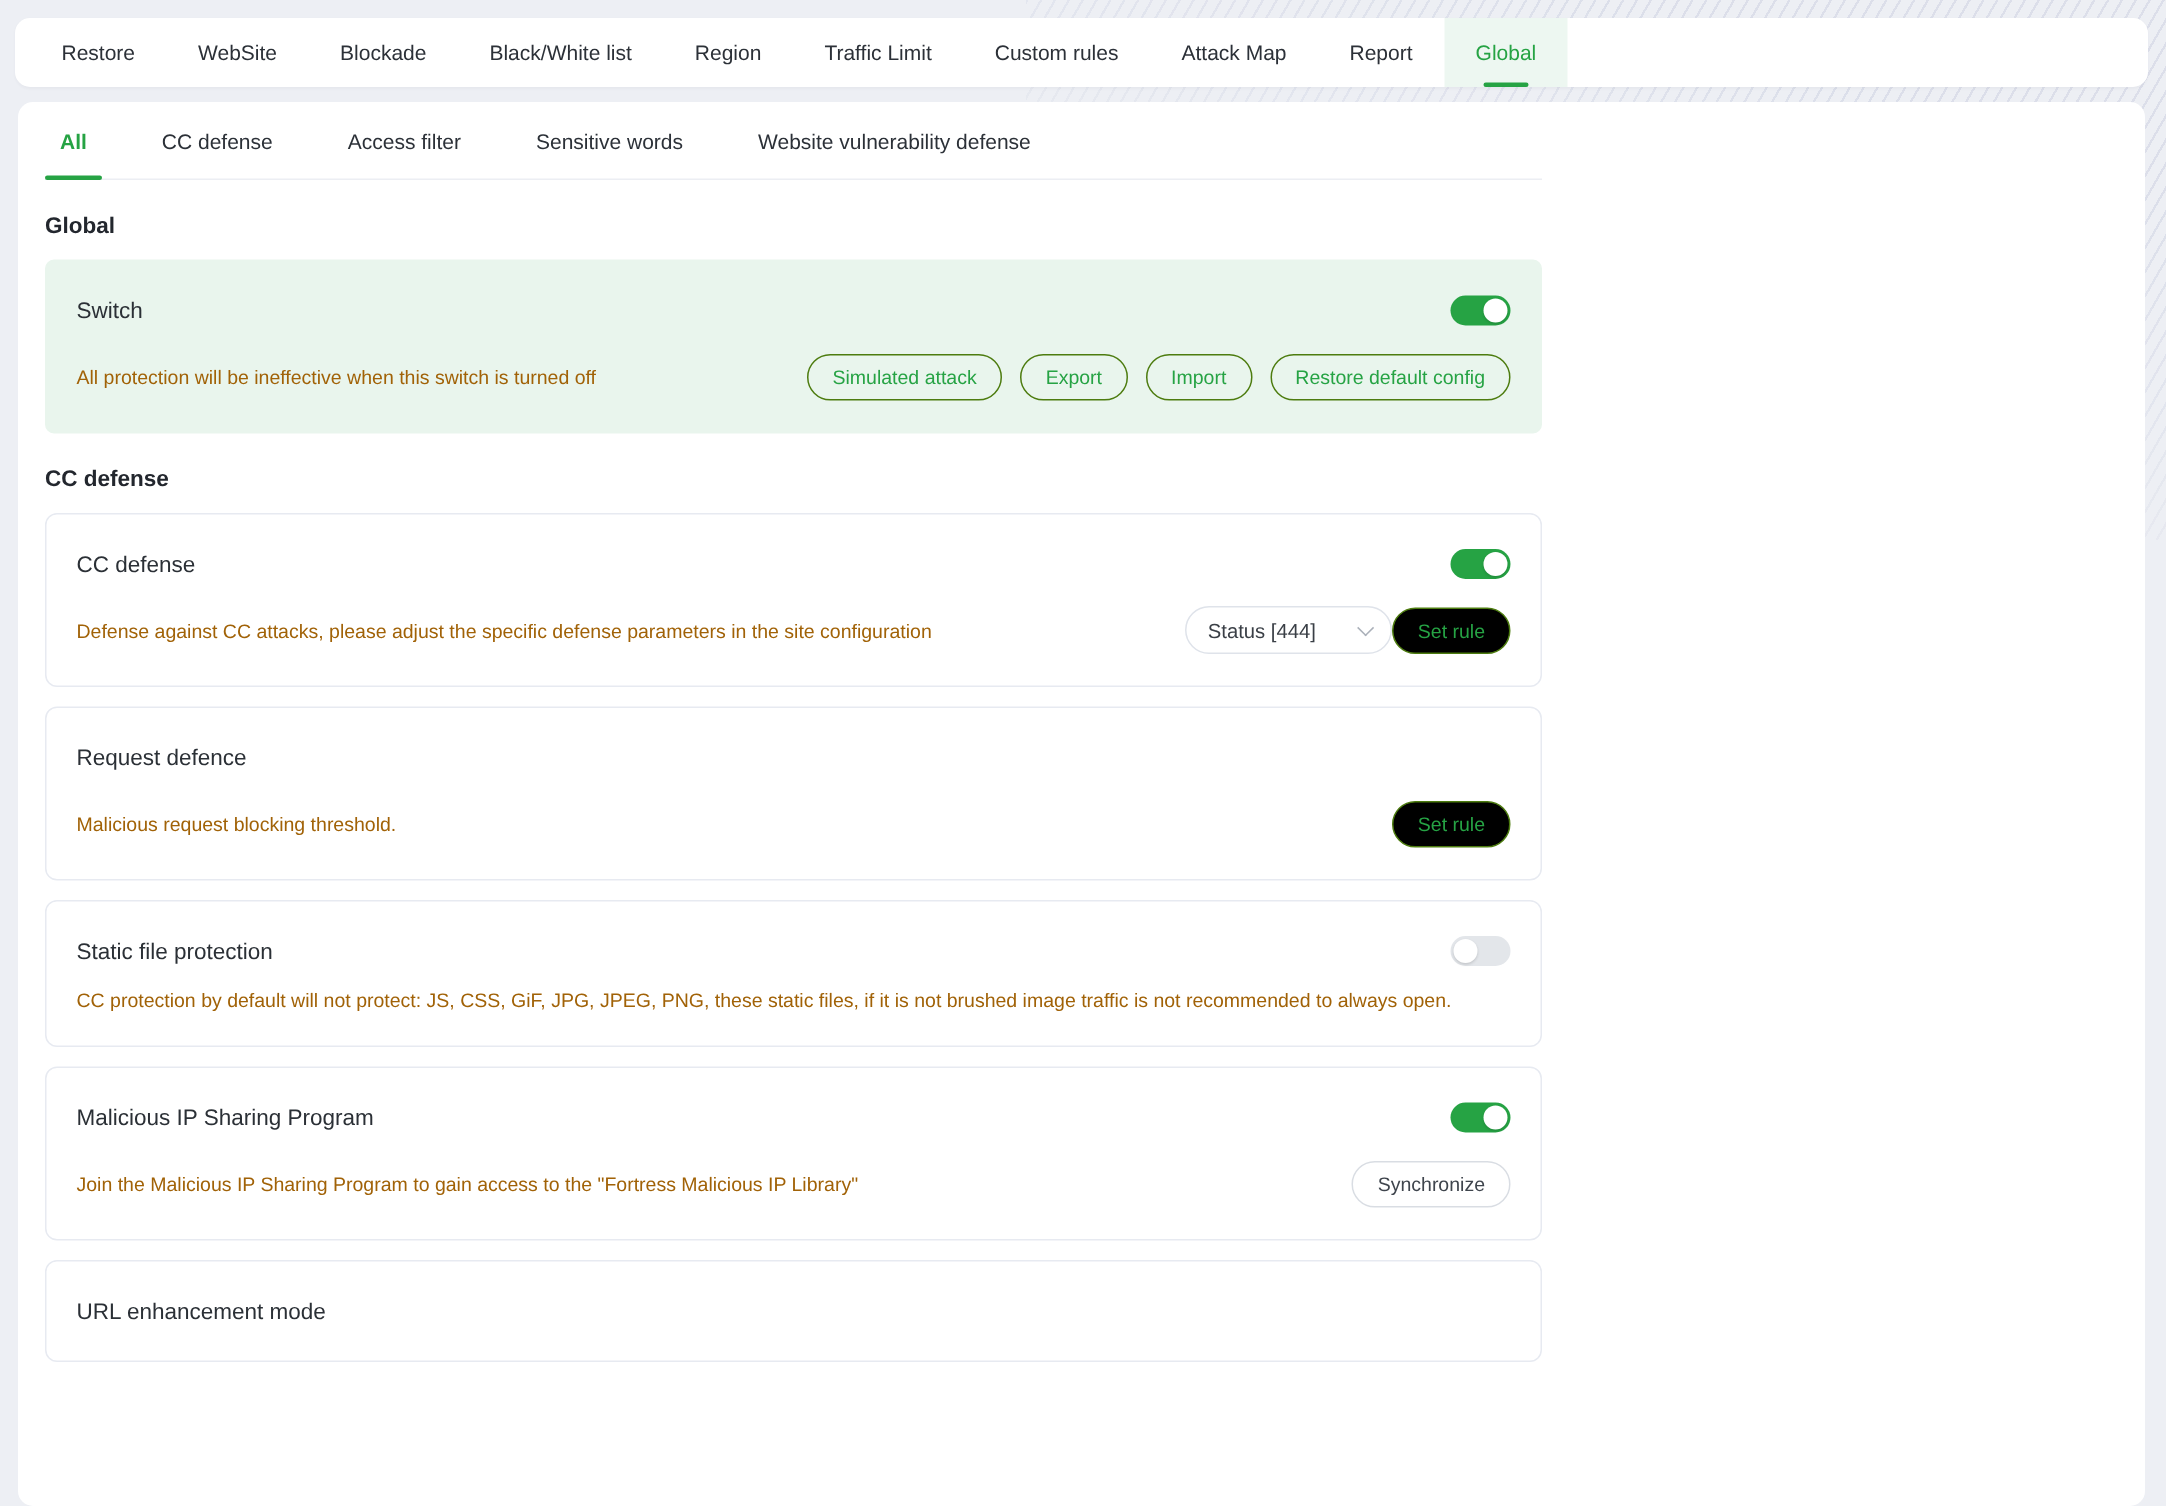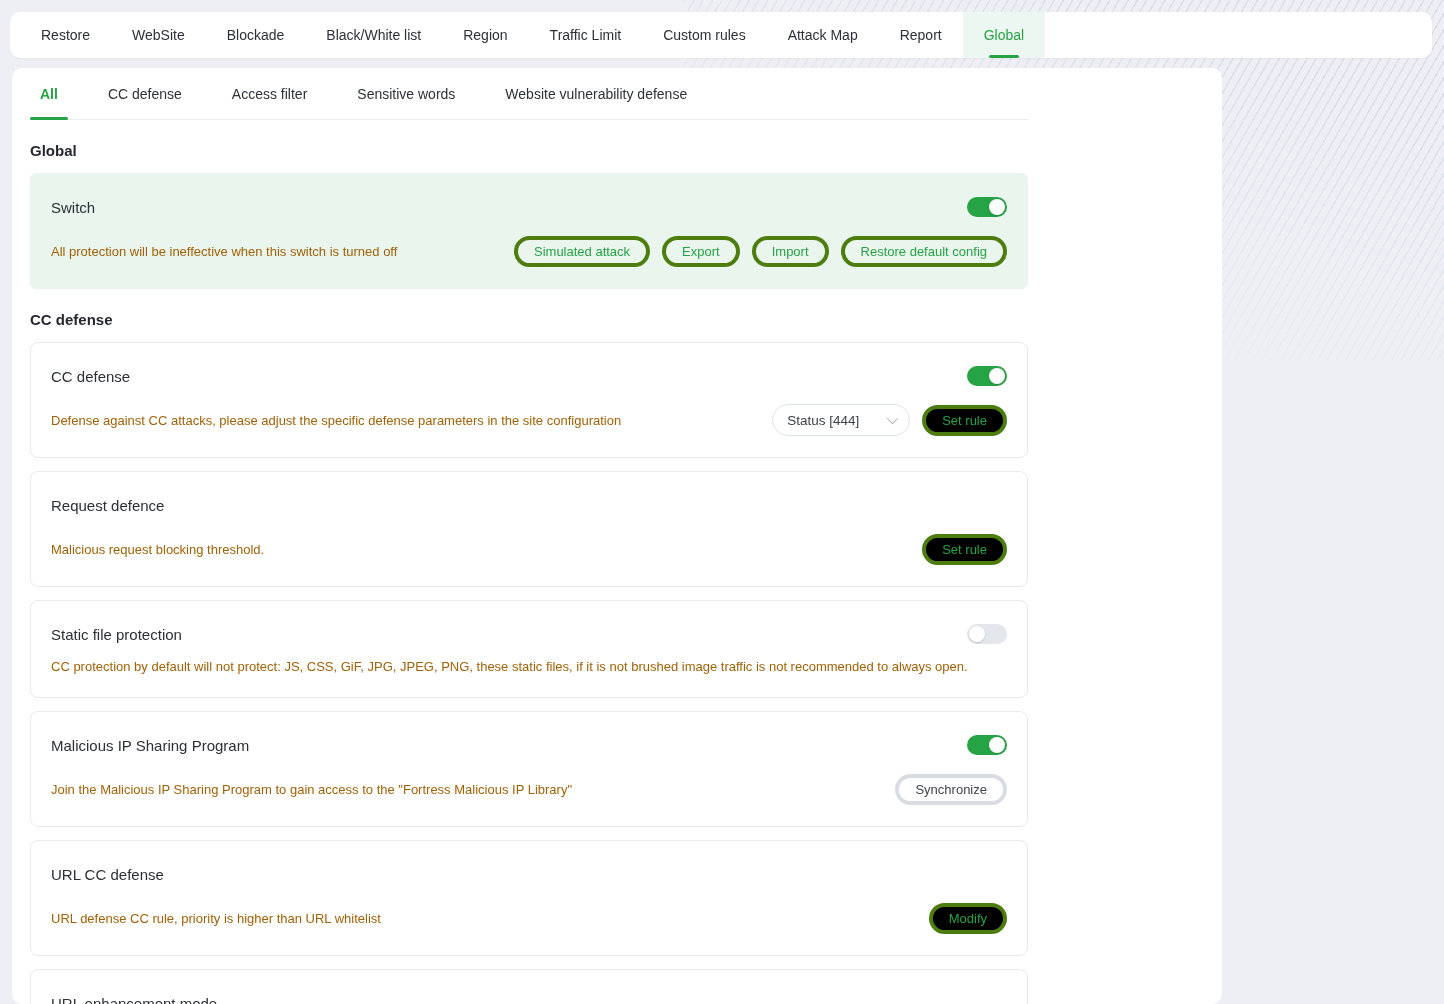--- a/index.html
+++ b/index.html
@@ -36,21 +36,21 @@
   .nav-tab.active {
     color:#26a344; background:#edf7f1;
   }
   .nav-tab.active::after {
     content:""; position:absolute; left:50%; transform:translateX(-50%);
     bottom:0; width:30px; height:3px; border-radius:2px; background:#26a344;
   }
 
   
   .panel {
-    position:absolute; left:12px; top:68px; width:1210px; height:936px;
+    position:absolute; left:12px; top:68px; width:1418px; height:936px;
     background:#ffffff; border-radius:10px; overflow:hidden; z-index:1;
   }
   .content { margin-left:18px; width:998px; }
 
   
   .subtabs {
     display:flex; align-items:center; height:52px;
     border-bottom:1px solid #eceef3;
   }
   .subtab {
@@ -74,28 +74,28 @@
     border:1px solid #e7eaf1; border-radius:8px; background:#fff;
     padding:21px 20px; margin-bottom:13px;
   }
   .card.green { background:#e9f5ed; border-color:#e9f5ed; border-radius:6px; }
   .card-row1 { display:flex; align-items:center; justify-content:space-between; height:24px; }
   .card-row2 { display:flex; align-items:center; justify-content:space-between; margin-top:16px; min-height:32px; }
   .card.slim .card-row2 { margin-top:10px; min-height:20px; }
   .card-title { font-size:15px; color:#2b3036; }
   .card-desc { font-size:13px; color:#a16207; }
 
-  .controls { display:flex; align-items:center; gap:12px; }
+  .controls { display:flex; align-items:center; }
 
   
   .btn {
     display:inline-flex; align-items:center; justify-content:center;
     height:31px; padding:0 16px; border-radius:16px;
     font-size:13px; cursor:pointer; background:transparent;
-    border:4px solid #4d7c0f; color:#26a344; white-space:nowrap;
+    border:1px solid #4d7c0f; color:#26a344; white-space:nowrap;
     font-family:"Liberation Sans", sans-serif;
   }
   .btn.on-white { background:#000000; }
   .btn.neutral { border-color:#d9dde3; color:#3f454d; background:#ffffff; }
   .btn-group { display:flex; gap:12px; }
 
   
   .toggle {
     width:40px; height:20px; border-radius:10px; position:relative;
     cursor:pointer; flex:0 0 auto;
@@ -223,31 +223,20 @@
           </div>
       </div>
       <div class="card-row2">
         <div class="card-desc">Join the Malicious IP Sharing Program to gain access to the "Fortress Malicious IP Library"</div>
         <div class="controls">
           <button class="btn neutral">Synchronize</button>
         </div>
       </div>
     </div>
 
-    <div class="card">
-      <div class="card-row1">
-        <div class="card-title">URL CC defense</div>
-      </div>
-      <div class="card-row2">
-        <div class="card-desc">URL defense CC rule, priority is higher than URL whitelist</div>
-        <div class="controls">
-          <button class="btn on-white">Modify</button>
-        </div>
-      </div>
-    </div>
 
     <div class="card">
       <div class="card-row1">
         <div class="card-title">URL enhancement mode</div>
       </div>
 
     </div>
 
   </div>
 </div>

